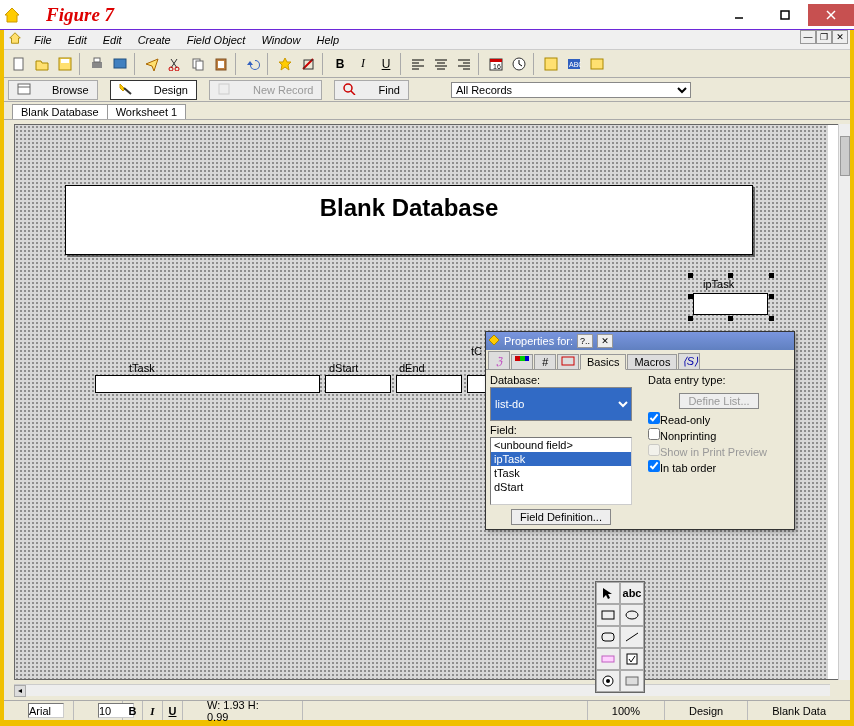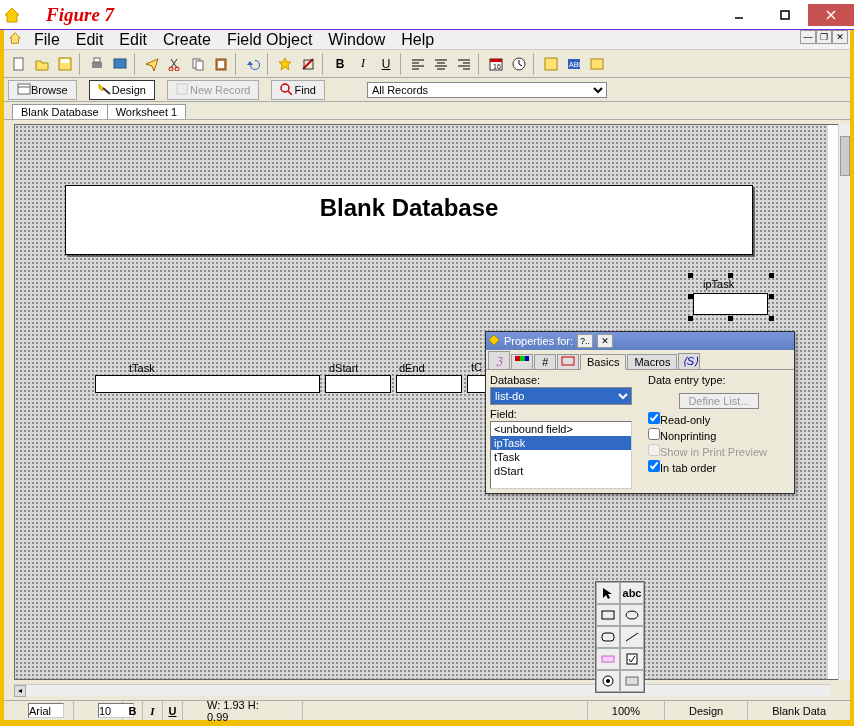--- a/index.html
+++ b/index.html
@@ -10,31 +10,31 @@
 .titlebar .icon { width: 16px; height: 16px; display: inline-flex; align-items: center; justify-content: center; }
 .figlabel { color: #d00; font-weight: bold; font-style: italic; font-family: "Times New Roman", serif; font-size: 19px; position: absolute; left: 46px; top: 4px; }
 .titlebar .title { position: absolute; left: 0; right: 0; text-align: center; font-size: 13px; pointer-events: none; }
 .winbtns { display: flex; height: 22px; }
 .winbtn { width: 46px; height: 22px; display: flex; align-items: center; justify-content: center; font-size: 13px; cursor: pointer; }
 .winbtn.close { background: #c75050; color: #fff; }
 
 .appshell { background: #e6e6e6; border: 4px solid #f0c000; border-top: none; height: 694px; display: flex; flex-direction: column; }
 
 .menubar { height: 20px; background: #f0f0f0; display: flex; align-items: center; padding: 0 4px; border-bottom: 1px solid #ccc; position: relative; }
-.menubar .mitem { font-size: 16px; padding: 2px 8px; cursor: pointer; }
+.menubar .mitem { font-size: 11px; padding: 2px 8px; cursor: pointer; font-style: italic; }
 .menubar .house { margin-right: 4px; }
 .mdibtns { position: absolute; right: 2px; top: 0; display: flex; gap: 0; }
 .mdibtn { width: 16px; height: 14px; border: 1px solid #999; background: #eee; font-size: 9px; display: flex; align-items: center; justify-content: center; cursor: pointer; }
 
 .toolbar { height: 28px; background: #ece9d8; border-bottom: 1px solid #aaa; display: flex; align-items: center; padding: 0 4px; gap: 1px; }
 .tbtn { width: 22px; height: 22px; border: 1px solid transparent; display: flex; align-items: center; justify-content: center; cursor: pointer; font-size: 12px; }
 .tsep { width: 4px; height: 22px; border-left: 1px solid #aaa; margin: 0 2px; }
 
 .modebar { height: 24px; background: #ece9d8; border-bottom: 1px solid #aaa; display: flex; align-items: center; padding: 0 4px; }
-.modebtn { height: 20px; padding: 0 8px; border: 1px solid #aaa; background: #eee; display: flex; align-items: center; gap: 0; font-size: 11px; margin-right: 12px; cursor: pointer; }
+.modebtn { height: 20px; padding: 0 8px; border: 1px solid #aaa; background: #eee; display: flex; align-items: center; gap: 21px; font-size: 11px; margin-right: 12px; cursor: pointer; }
 .modebtn.active { background: #fff; border: 1px solid #333; }
 .modebtn.disabled { color: #999; }
 .modebar .combosel { flex: none; width: 240px; margin-left: 30px; }
 
 .tabstrip { height: 18px; background: #ece9d8; display: flex; align-items: flex-end; padding: 0 8px; font-size: 11px; border-bottom: 1px solid #aaa; }
 .tab { padding: 1px 8px; border: 1px solid #999; border-bottom: none; background: #fff; margin-right: -1px; cursor: pointer; position: relative; }
 .tab::after { content: ""; position: absolute; right: -6px; top: 0; width: 0; height: 0; }
 
 .workarea { flex: 1; background: #ece9d8; position: relative; overflow: hidden; }
 .canvas { position: absolute; left: 10px; top: 4px; right: 20px; bottom: 20px; background-color: #d8d8d8; background-image: radial-gradient(#888 0.7px, transparent 0.8px); background-size: 4px 4px; border: 1px solid #666; }
@@ -57,21 +57,21 @@
 .propdialog .dtitle { height: 18px; background: linear-gradient(#7a96df, #6080c0); color: #fff; display: flex; align-items: center; padding: 0 2px; gap: 4px; }
 .propdialog .dtitle select { flex: 1; font-size: 11px; height: 16px; }
 .propdialog .dtitle .dbtn { width: 16px; height: 14px; background: #eee; border: 1px solid #999; font-size: 9px; display: flex; align-items: center; justify-content: center; cursor: pointer; color: #000; }
 .propdialog .tabrow { height: 20px; display: flex; align-items: flex-end; padding: 0 2px; border-bottom: 1px solid #999; }
 .ptab { padding: 1px 6px; border: 1px solid #999; border-bottom: none; background: #ddd; margin-right: 1px; font-size: 11px; cursor: pointer; }
 .ptab.icon { width: 22px; text-align: center; padding: 1px 3px; font-style: italic; }
 .ptab.active { background: #ece9d8; border-bottom: 1px solid #ece9d8; margin-bottom: -1px; }
 .propbody { padding: 4px; display: flex; gap: 16px; }
 .propcol { flex: 1; }
 .propcol label { display: block; font-size: 11px; margin-bottom: 1px; }
-.propcol select, .propcol input[type=text] { width: 100%; font-size: 11px; height: 18px; }
+.propcol select, .propcol input[type=text] { width: 100%; font-size: 11px; height: 34px; }
 .listbox { width: 100%; height: 68px; border: 1px inset #ccc; background: #fff; overflow-y: scroll; font-size: 11px; }
 .listbox .li { padding: 1px 3px; cursor: pointer; }
 .listbox .li.sel { background: #316ac5; color: #fff; }
 .chk { display: flex; align-items: center; gap: 4px; font-size: 11px; margin: 2px 0; }
 .chk input { width: 12px; height: 12px; }
 .chk.disabled { color: #999; }
 .propbtn { font-size: 11px; padding: 1px 8px; border: 1px solid #888; background: #eee; cursor: pointer; display: inline-block; margin-top: 4px; }
 
 .toolpalette { position: absolute; left: 580px; top: 456px; width: 50px; background: #ece9d8; border: 1px solid #666; z-index: 90; display: flex; flex-wrap: wrap; }
 .toolpalette .ptool { width: 24px; height: 22px; border: 1px solid #aaa; display: flex; align-items: center; justify-content: center; font-size: 11px; cursor: pointer; background: #eee; }
@@ -331,21 +331,21 @@
 
     <div class="fieldlabel" style="left:114px; top:237px;">tTask</div>
     <div class="fieldbox" style="left:80px; top:250px; width:225px;"></div>
 
     <div class="fieldlabel" style="left:314px; top:237px;">dStart</div>
     <div class="fieldbox" style="left:310px; top:250px; width:66px;"></div>
 
     <div class="fieldlabel" style="left:384px; top:237px;">dEnd</div>
     <div class="fieldbox" style="left:381px; top:250px; width:66px;"></div>
 
-    <div class="fieldlabel" style="left:456px; top:236px;">tC</div>
+    <div class="fieldlabel" style="left:456px; top:220px;">tC</div>
     <div class="fieldbox" style="left:452px; top:250px; width:20px;"></div>
 
     <div class="propdialog">
       <div class="dtitle">
         <span><svg width="12" height="12">
                 <polygon points="6,1 11,6 6,11 1,6" fill="#ffcc00" stroke="#aa8800"></polygon>
               </svg></span>
         <span>Properties for:</span>
         <div class="dbtn">?..</div>
         <div class="dbtn">✕</div>
@@ -369,20 +369,21 @@
         <div class="propcol">
           <label>Database:</label>
           <select style="background:#316ac5;color:#fff"><option>list-do</option></select>
           <label style="margin-top:3px">Field:</label>
           <div class="listbox">
             <div class="li">&lt;unbound field&gt;</div>
             <div class="li sel">ipTask</div>
             <div class="li">tTask</div>
             <div class="li">dStart</div>
           </div>
+          <div style="text-align:center"><span class="propbtn">Field Definition...</span></div>
         </div>
         <div class="propcol">
           <label>Data entry type:</label>
           <div style="text-align:center;margin:3px 0"><span class="propbtn" style="color:#999">Define List...</span></div>
           <label class="chk"><input type="checkbox" checked="" style=""><span>Read-only</span></label>
           <label class="chk"><input type="checkbox" style=""><span>Nonprinting</span></label>
           <label class="chk disabled"><input type="checkbox" disabled="" style=""><span>Show in Print Preview</span></label>
           <label class="chk"><input type="checkbox" checked="" style=""><span>In tab order</span></label>
         </div>
       </div>

